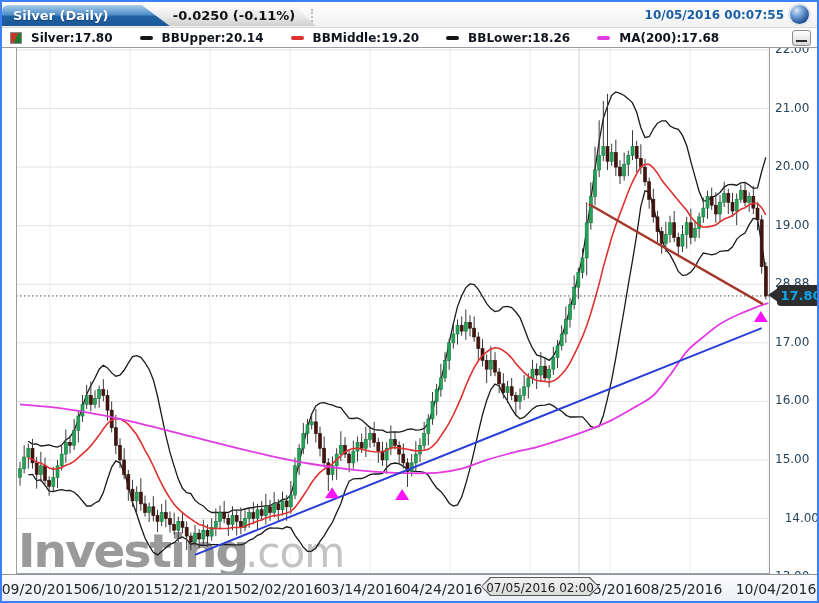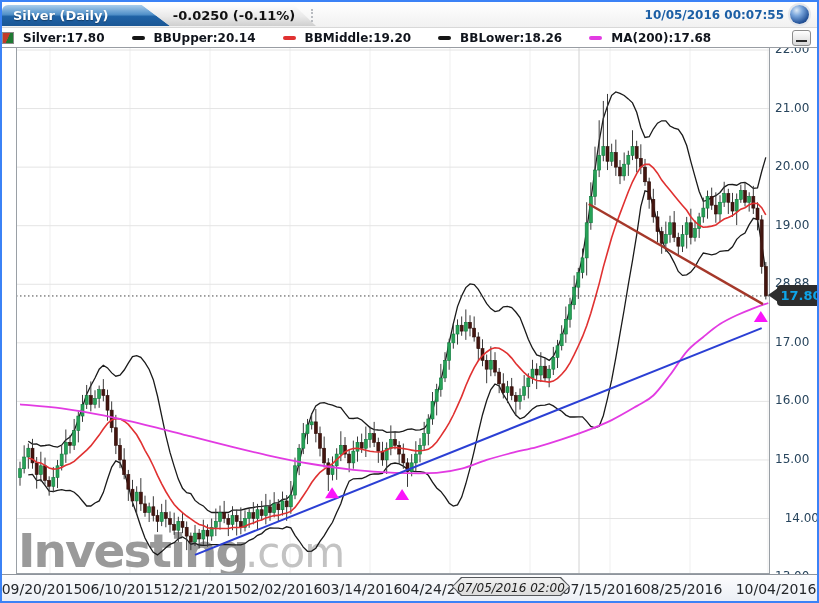--- a/index.html
+++ b/index.html
@@ -30,43 +30,43 @@
     position:absolute;right:8px;top:3px;width:19px;height:19px;border-radius:50%;
     background:radial-gradient(circle at 35% 28%,#dce9f6 0%,#7aa6dc 30%,#25549a 70%,#122f60 100%);
     box-shadow:0 0 0 2px #e4e7ec;
   }
   
   .legendbar{
     position:absolute;left:0;top:25px;right:0;height:19px;background:#ffffff;
     border-top:1px solid #d8d8d8;border-bottom:1px solid #999da3;
     display:flex;align-items:center;z-index:6;
   }
-  #legend-items{display:flex;align-items:center;text-align:right;}
+  #legend-items{display:flex;align-items:center;padding-left:8px;text-align:right;}
   .leg-item{display:flex;align-items:center;margin-right:27px;font-size:12px;font-weight:bold;color:#10141c;white-space:nowrap;}
   .leg-swatch-candle{width:12px;height:12px;margin-right:9px;border:1px solid #8a8a8a;box-sizing:border-box;
     background:linear-gradient(115deg,#c23a2a 48%,#1f7a33 52%);}
   .leg-dash{width:13px;height:4px;border-radius:2px;margin-right:9px;}
   .minbtn{position:absolute;right:6px;top:2px;width:17px;height:14px;border:1px solid #8d8d8d;border-radius:3px;
     background:linear-gradient(#ffffff,#d8d8d8);}
   .minbar{position:absolute;left:3px;right:3px;bottom:3px;height:2px;background:#2b2b2b;}
   
   #chart-svg{position:absolute;left:0;top:0;width:819px;height:603px;z-index:1;}
   .ylabel{position:absolute;left:773px;width:44px;font-size:12px;color:#27445c;z-index:2;}
   #price-tag{
     position:absolute;left:767px;width:48px;height:21px;background:#2d2d2d;border-radius:4px;
     color:#0ea5e9;font-size:13px;font-weight:bold;text-align:center;line-height:21px;z-index:5;margin-left:8px;
   }
   .tag-arrow{position:absolute;left:-9px;top:3px;width:0;height:0;
     border-top:7.5px solid transparent;border-bottom:7.5px solid transparent;border-right:10px solid #2d2d2d;}
   
   .axisbar{position:absolute;left:0;top:572px;right:0;height:29px;
     background:linear-gradient(#fdfdfe,#e9edf4);border-top:1px solid #8e949c;z-index:3;}
   .xlabel{position:absolute;top:6px;width:84px;text-align:center;font-size:14px;color:#24272b;white-space:nowrap;z-index:1;}
-  .xtip{position:absolute;left:450px;top:2px;width:118px;height:19px;background:#55585c;z-index:2;
-    clip-path:polygon(9px 0,calc(100% - 9px) 0,100% 50%,calc(100% - 9px) 100%,9px 100%,0 50%);font-style:italic;}
+  .xtip{position:absolute;left:479px;top:2px;width:118px;height:19px;background:#55585c;z-index:2;
+    clip-path:polygon(9px 0,calc(100% - 9px) 0,100% 50%,calc(100% - 9px) 100%,9px 100%,0 50%);}
   .xtip-in{position:absolute;left:1px;top:1px;right:1px;bottom:1px;background:linear-gradient(#f2f2f2,#dcdcdc);
     clip-path:polygon(9px 0,calc(100% - 9px) 0,100% 50%,calc(100% - 9px) 100%,9px 100%,0 50%);
     font-size:12px;color:#1c1c1c;text-align:center;line-height:21px;}
 </style>
 </head>
 <body>
 
 <div id="stage">
 
   <div class="tabbar">

